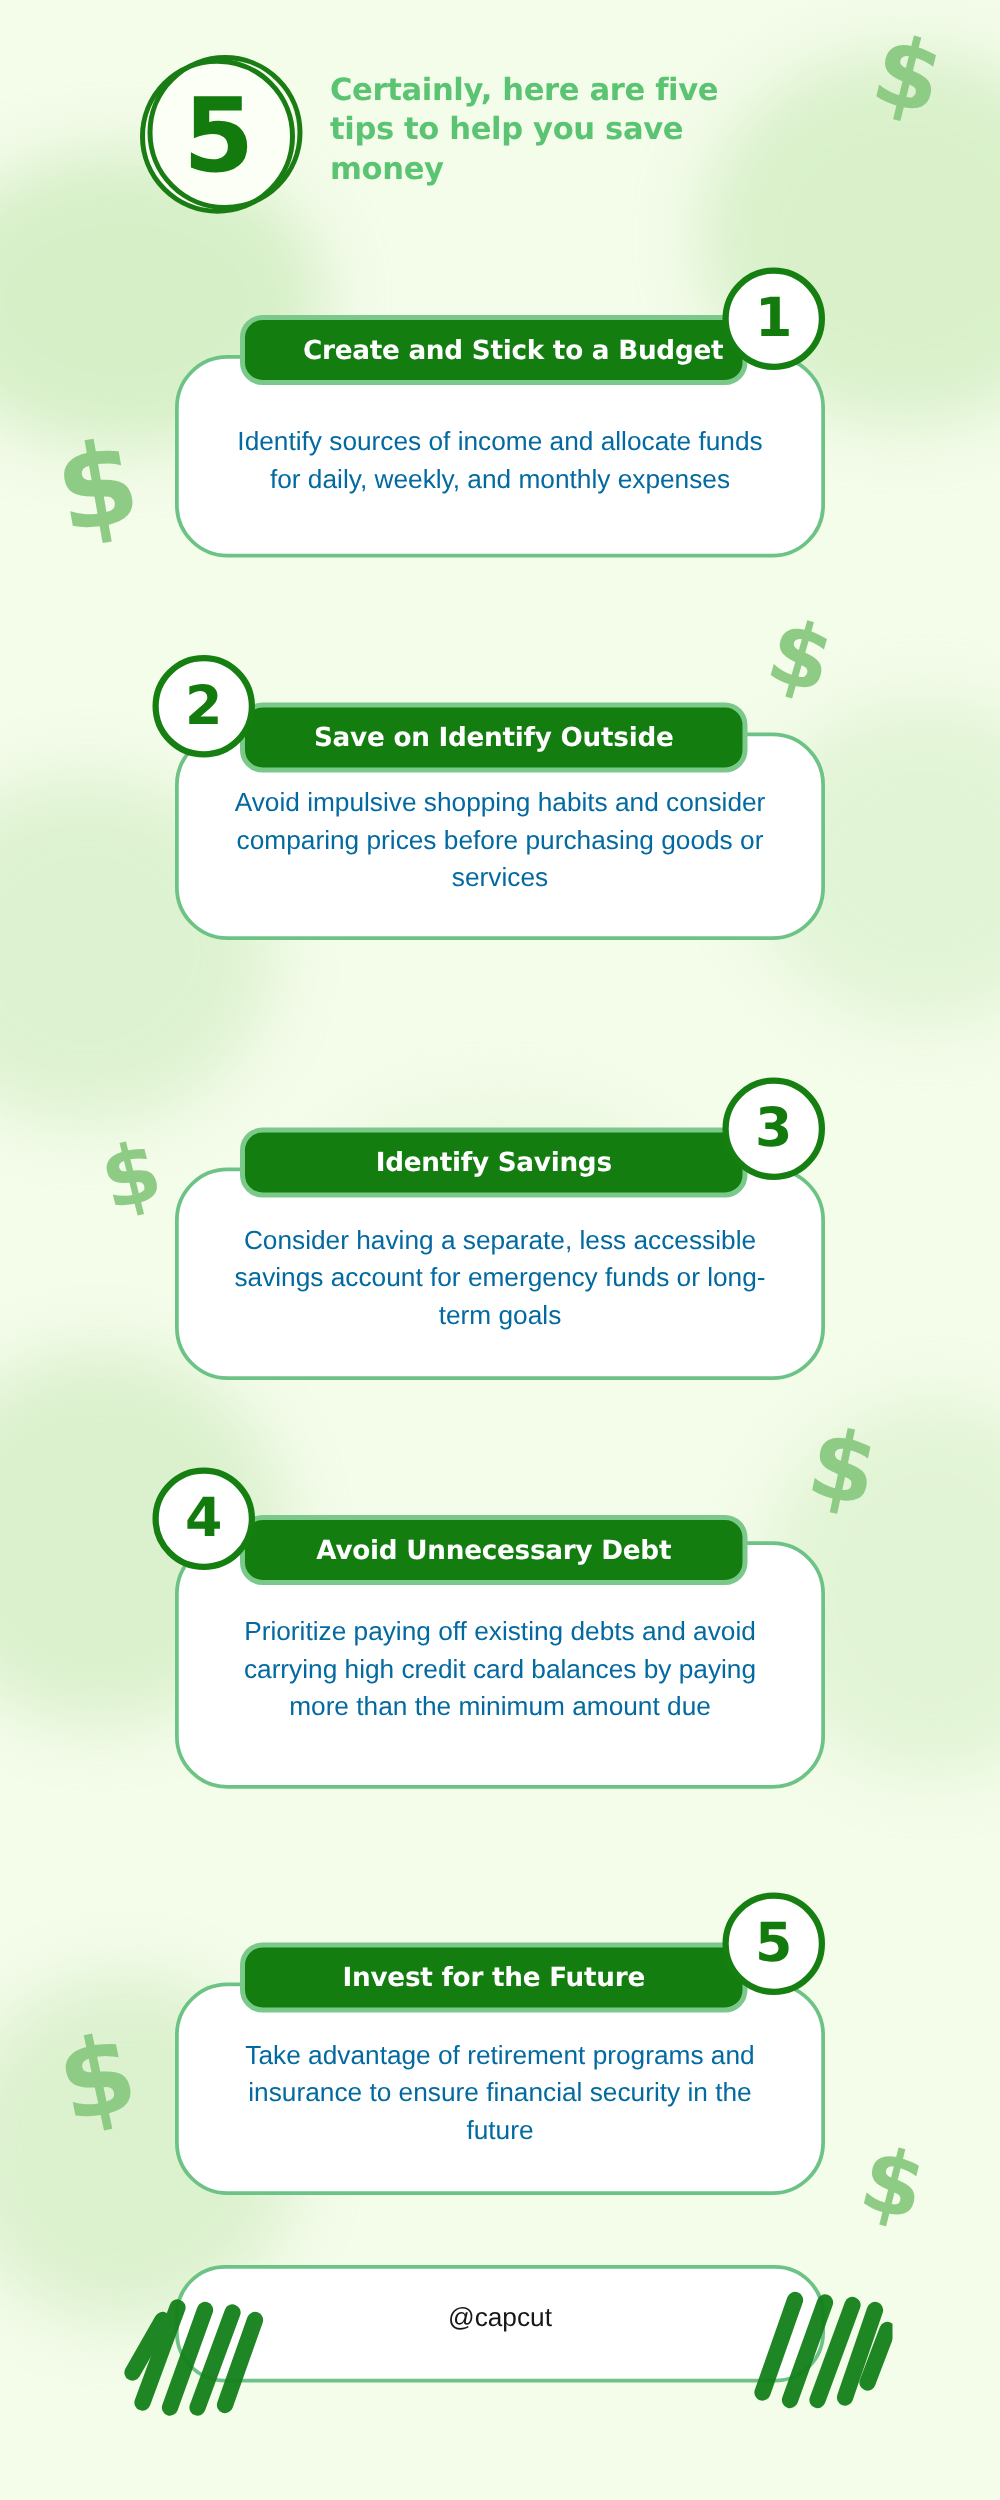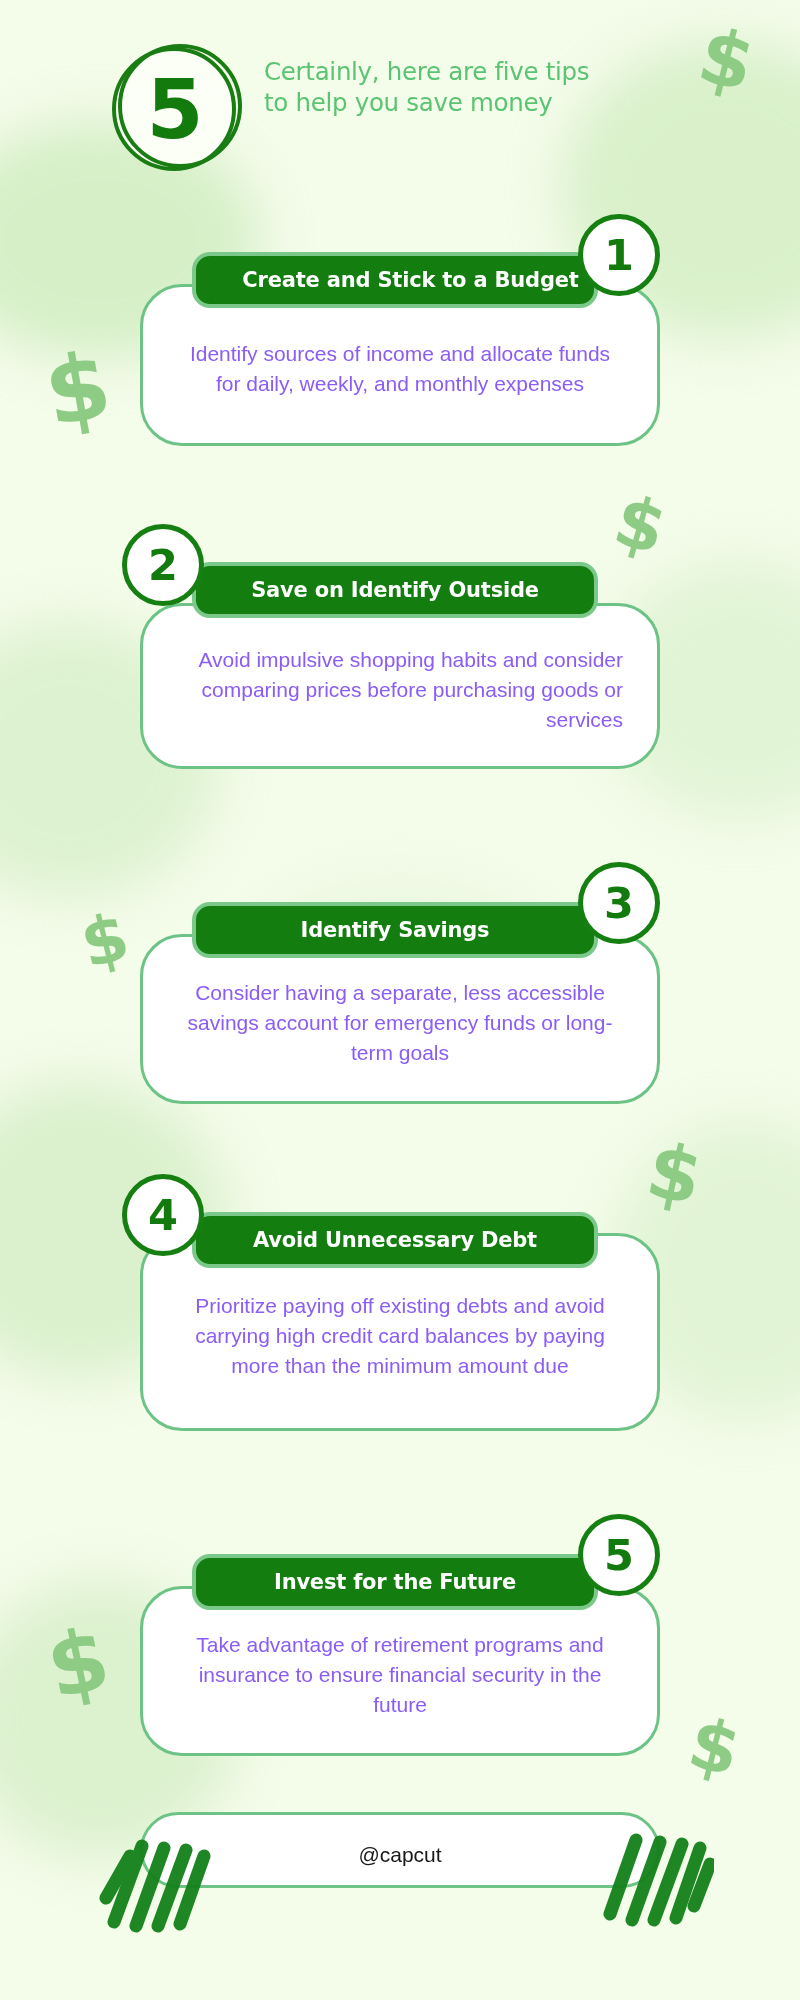--- a/index.html
+++ b/index.html
@@ -95,21 +95,21 @@
     color: #137a0e;
     font-family: "DejaVu Sans", sans-serif;
     letter-spacing: -2px;
   }
   .header-title {
     margin-left: 22px;
     margin-top: 16px;
     width: 330px;
     font-size: 24.5px;
     line-height: 1.28;
-    font-weight: 400;
+    font-weight: 700;
     color: #5bc473;
     letter-spacing: -0.3px;
     font-family: "DejaVu Sans", sans-serif;
   }
 
   
   .tip {
     position: absolute;
     left: 0;
     width: 800px;
@@ -123,21 +123,21 @@
     border-radius: 42px;
     display: flex;
     align-items: center;
     justify-content: center;
     text-align: center;
     padding: 34px 34px 26px;
   }
   .tip-body p {
     font-size: 21px;
     line-height: 1.42;
-    color: #8b5cf6;
+    color: #0369a1;
     font-family: "Liberation Sans", sans-serif;
     font-weight: 400;
   }
   .tip-header {
     position: absolute;
     height: 56px;
     background: #147d10;
     border: 4px solid #7bc98a;
     border-radius: 18px;
     display: flex;
@@ -176,21 +176,21 @@
   
   .footer {
     position: absolute;
     left: 140px;
     top: 1812px;
     width: 520px;
     background: #ffffff;
     border: 3px solid #6cc385;
     border-radius: 40px;
     text-align: center;
-    padding: 24px 20px 14px;
+    padding: 24px 20px 32px;
     z-index: 5;
   }
   .footer div {
     font-size: 21px;
     line-height: 1.52;
     color: #16181a;
     font-family: "Liberation Sans", sans-serif;
   }
   .scribble {
     position: absolute;
@@ -234,21 +234,21 @@
 
   <div class="tip" style="top:252px;">
     <div class="tip-body" style="top:32px; height:162px;">
       <p>Identify sources of income and allocate funds for daily, weekly, and monthly expenses</p>
     </div>
     <div class="tip-header right-aligned" style="top:0px;padding-left:31px;">Create and Stick to a Budget</div>
     <div class="badge right" style="top:-38px;">1</div>
   </div>
 
   <div class="tip" style="top:562px;">
-    <div class="tip-body" style="top:41px; height:166px;text-align:right;">
+    <div class="tip-body" style="top:24px; height:166px;">
       <p>Avoid impulsive shopping habits and consider comparing prices before purchasing goods or services</p>
     </div>
     <div class="tip-header left-aligned" style="top:0px;">Save on Identify Outside</div>
     <div class="badge left" style="top:-38px;">2</div>
   </div>
 
   <div class="tip" style="top:902px;">
     <div class="tip-body" style="top:32px; height:170px;">
       <p>Consider having a separate, less accessible savings account for emergency funds or long-term goals</p>
     </div>

